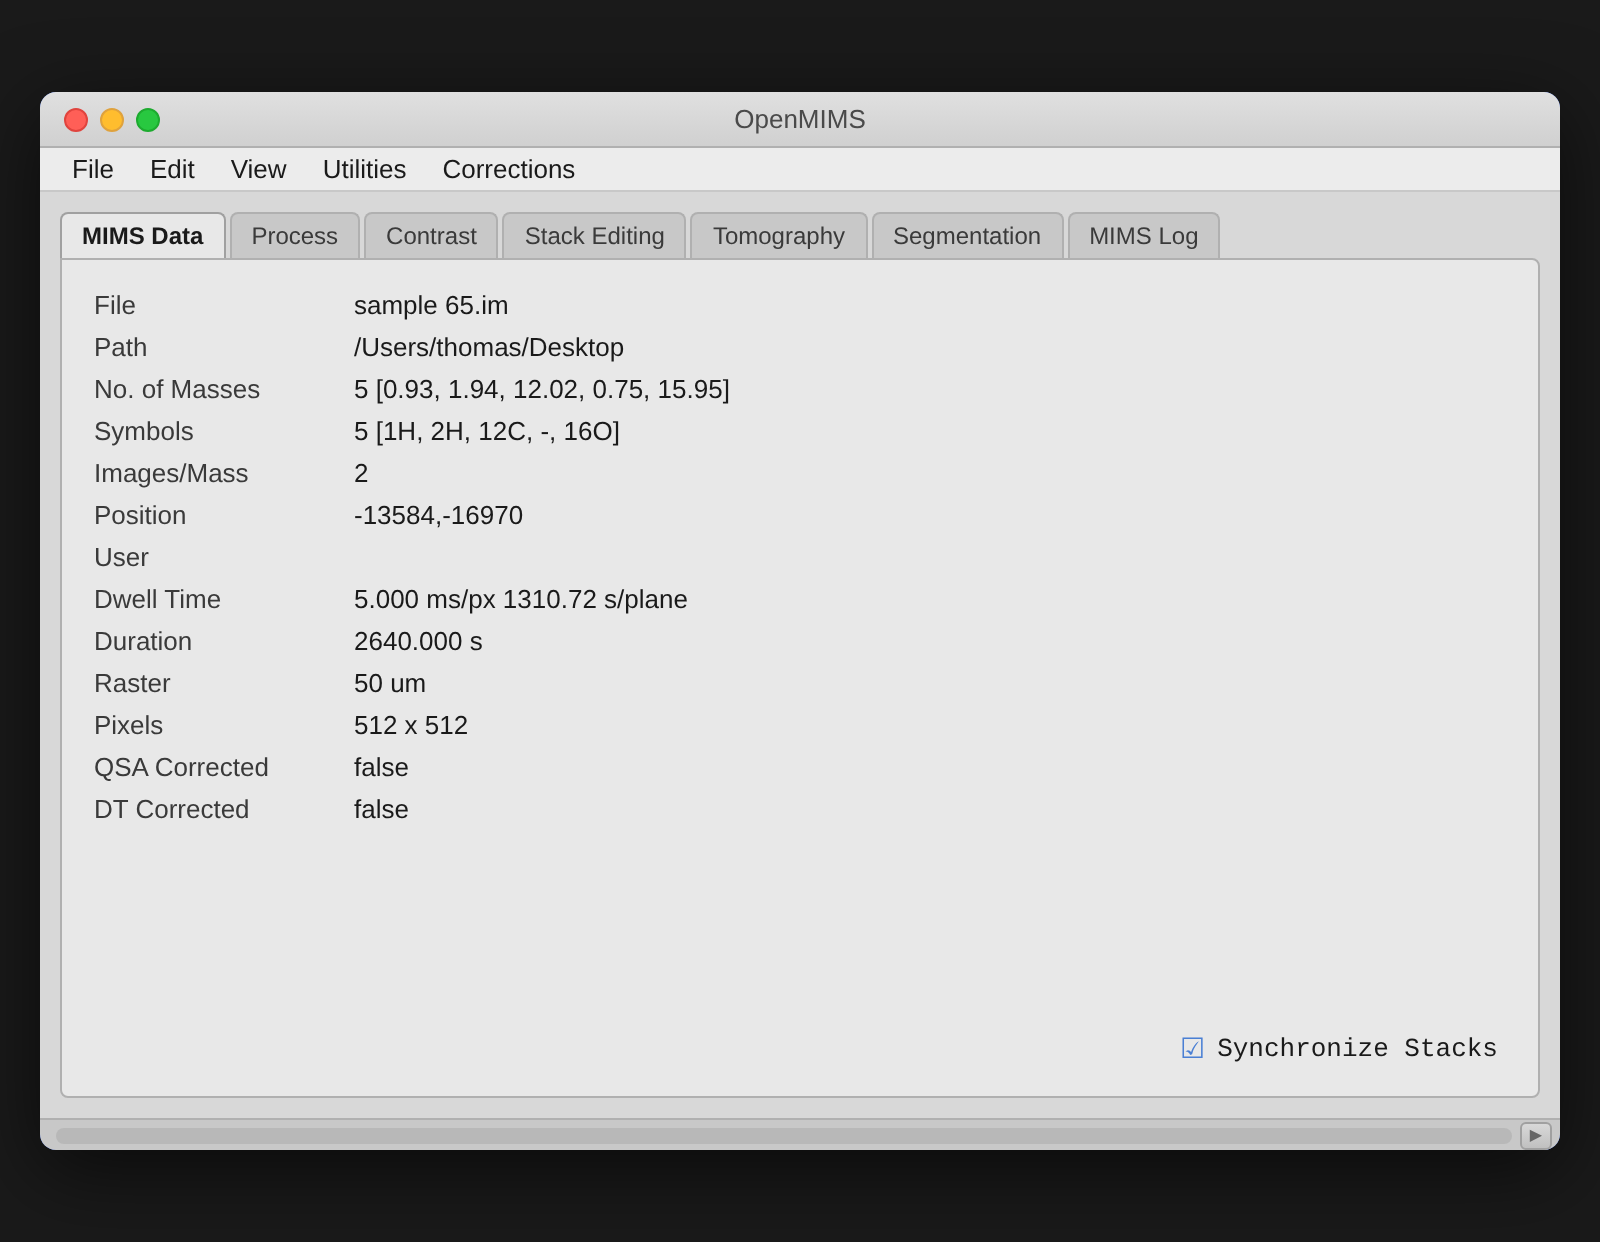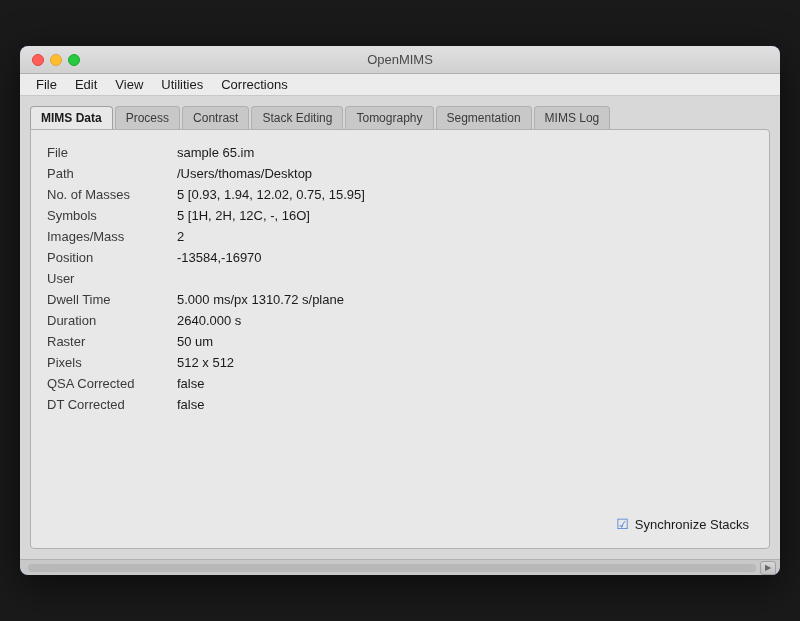--- a/index.html
+++ b/index.html
@@ -145,20 +145,21 @@
     }
 
     .checkbox-icon {
       color: #4a7fd4;
       font-size: 14px;
     }
 
     .sync-label {
       font-size: 13px;
       color: #1a1a1a;
+      font-family: Liberation Mono, monospace;
     }
 
     .scrollbar-area {
       background: #c8c8c8;
       height: 16px;
       display: flex;
       align-items: center;
       padding: 0 4px;
       border-top: 1px solid #b0b0b0;
       justify-content: space-between;

